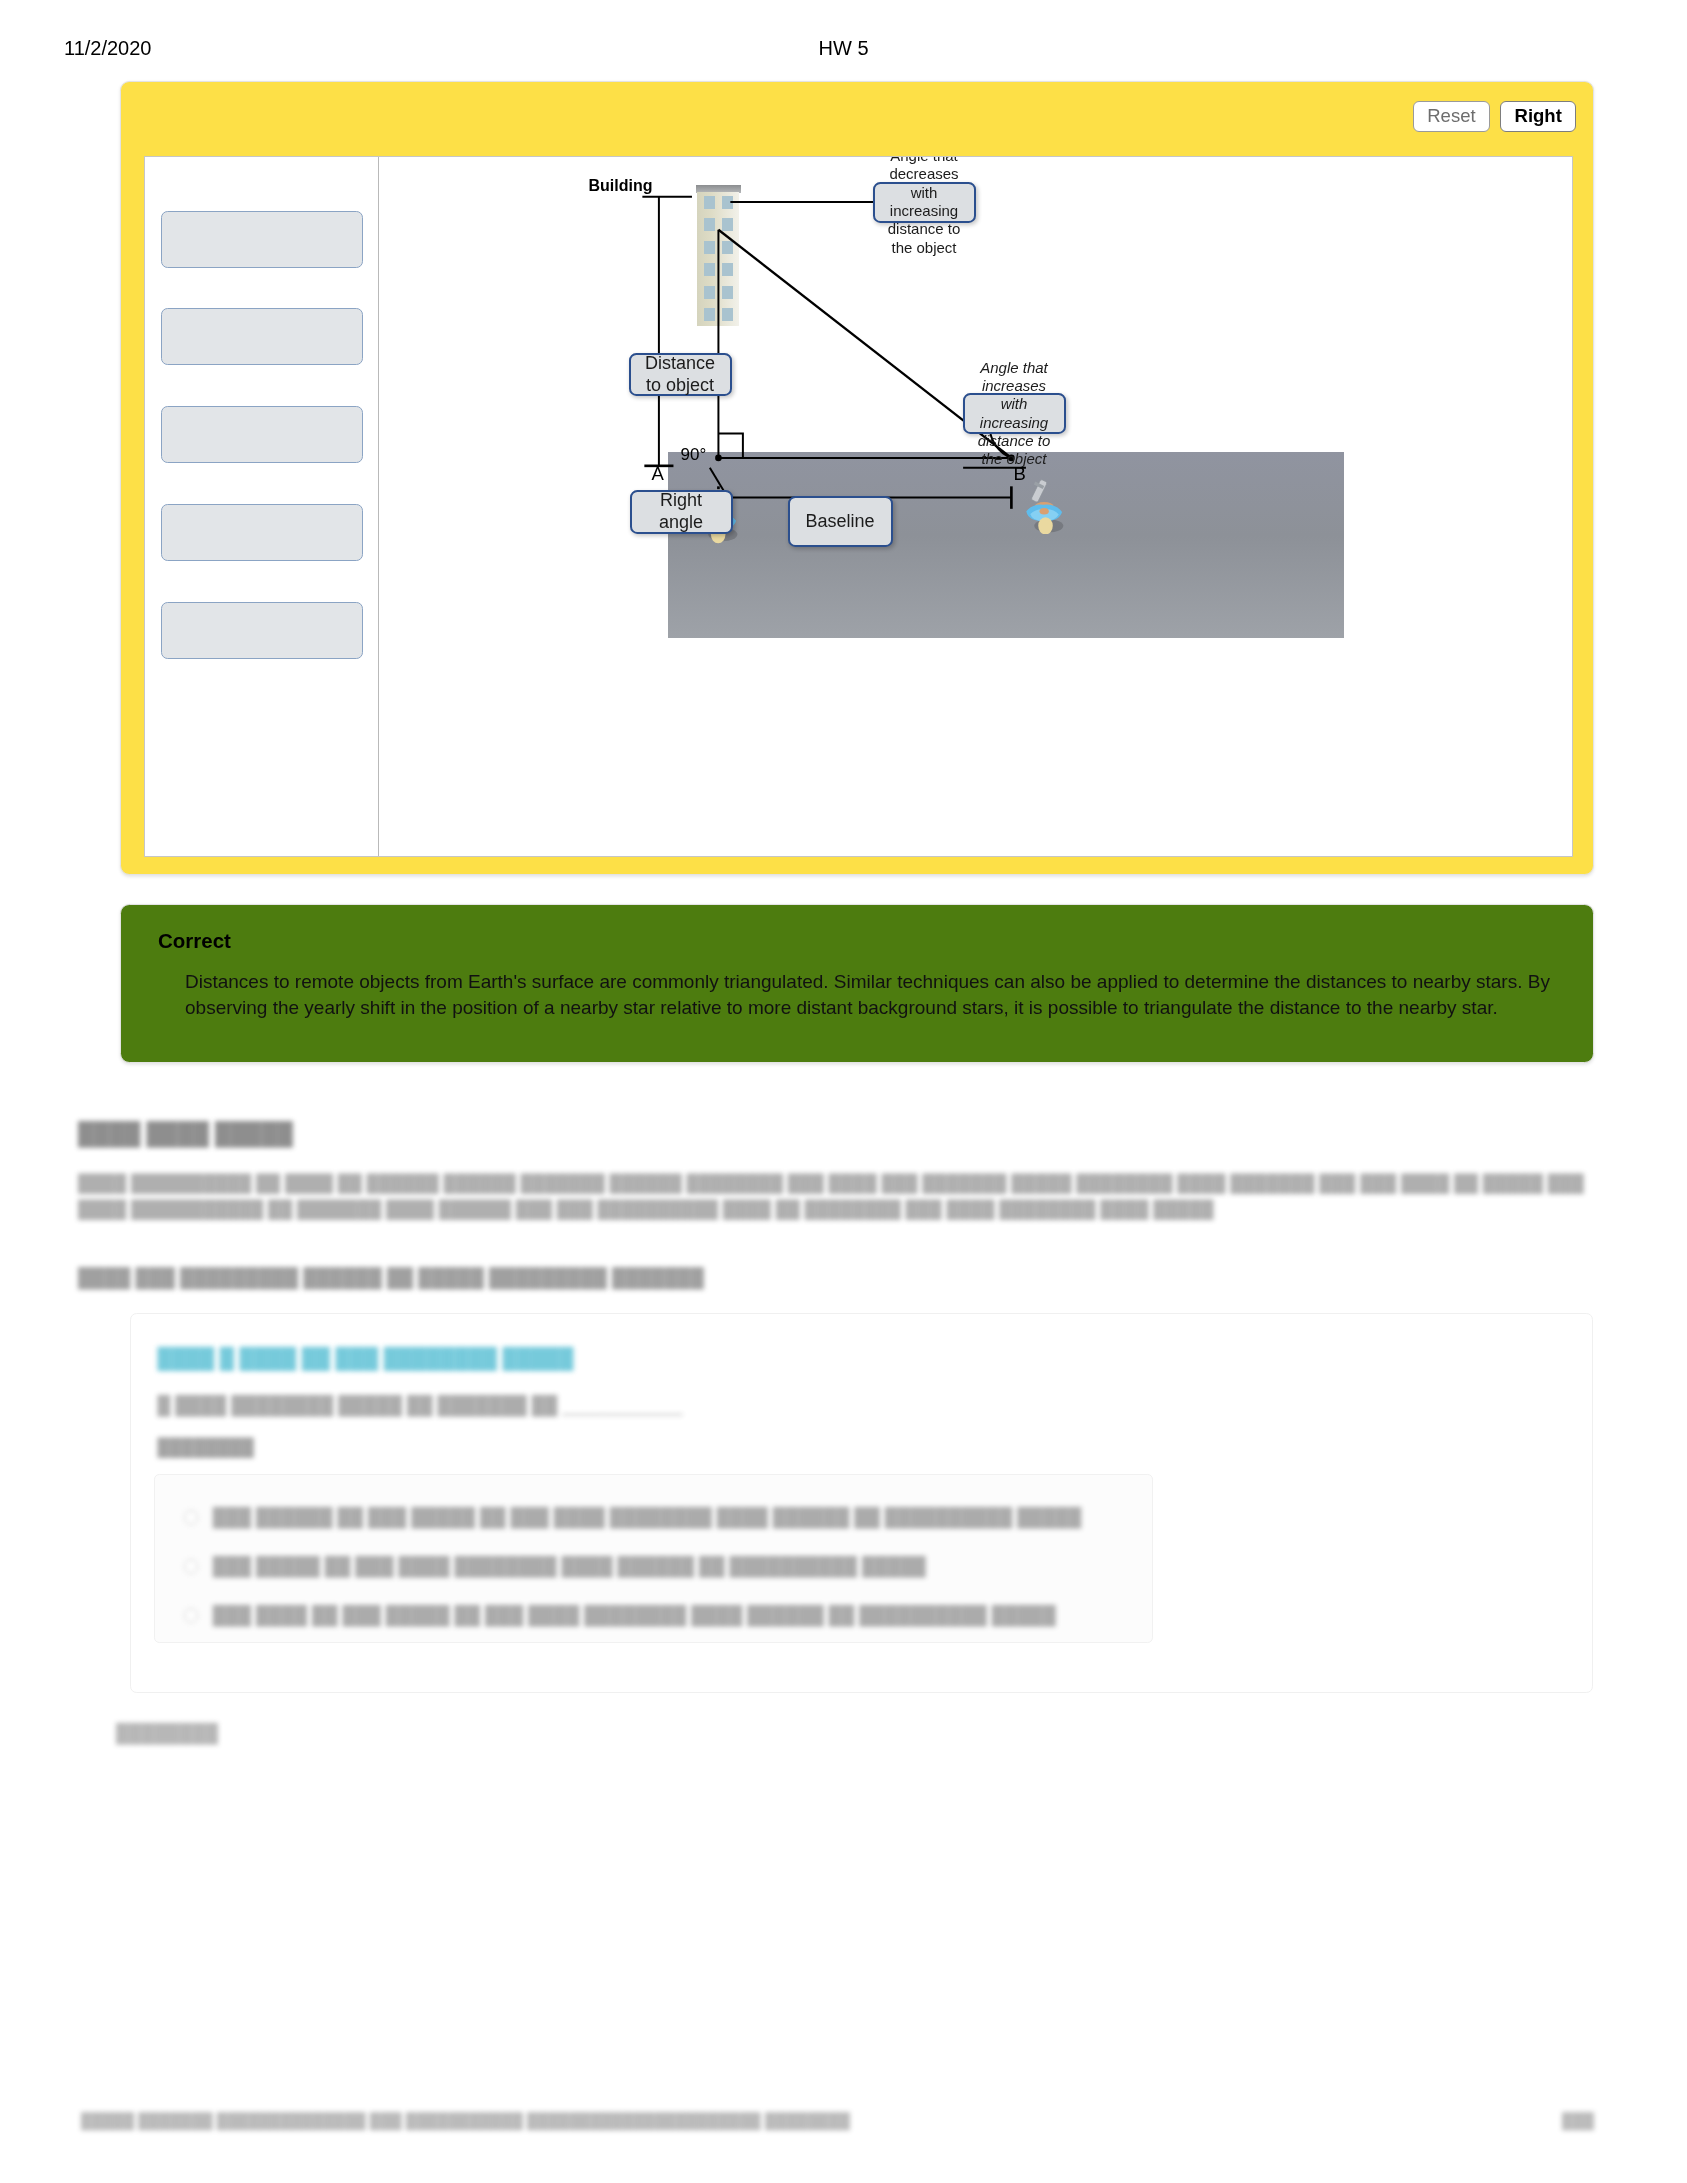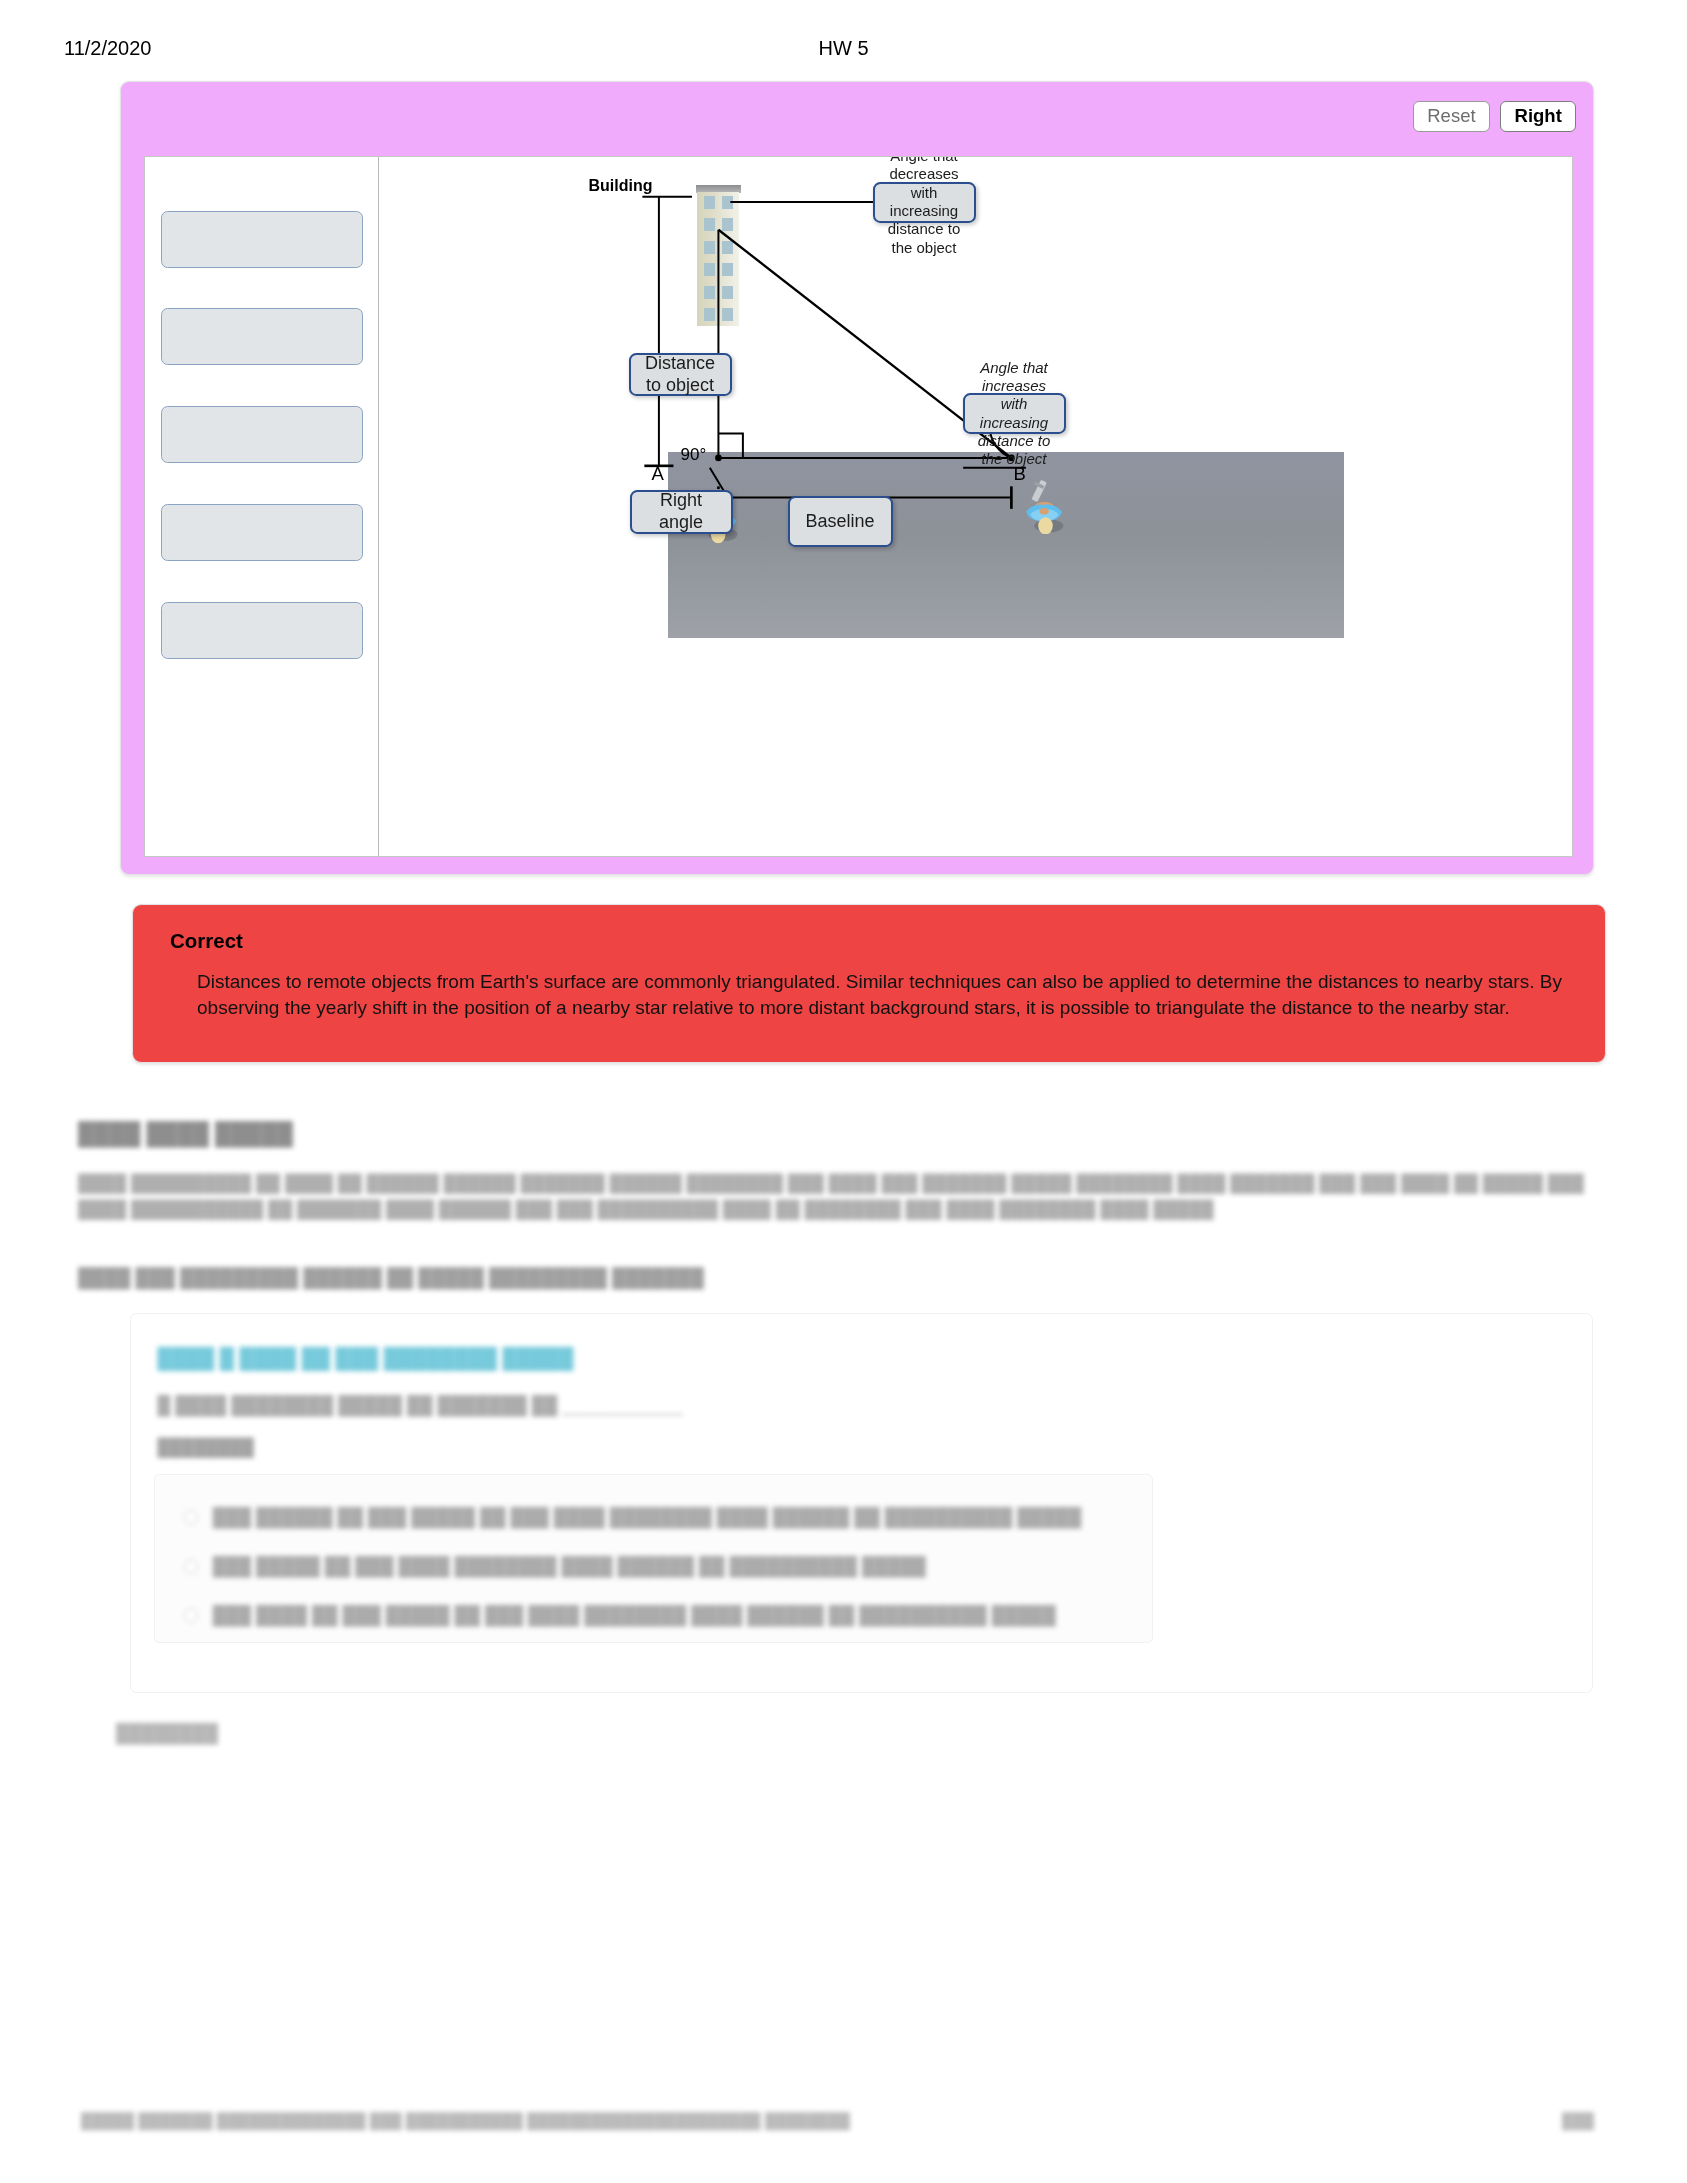--- a/index.html
+++ b/index.html
@@ -26,21 +26,21 @@
   .page-header .doc-title {
     position: absolute; left: 0; top: 0; width: 1687px;
     text-align: center; font-size: 20px; color: #000;
   }
 
   
   .activity-card {
     position: absolute;
     left: 120px; top: 81px;
     width: 1474px; height: 794px;
-    background: #f0abfc;
+    background: #fde047;
     border: 1.3px solid #e3e3e3;
     border-radius: 9.3px;
     box-shadow: 0 1.3px 3.3px rgba(0,0,0,0.10);
   }
   .card-toolbar {
     position: absolute; right: 17px; top: 18.5px;
     display: flex; gap: 10.6px;
   }
   .tool-btn {
     border: 1.3px solid #9a9a9a;
@@ -171,25 +171,24 @@
   
   .surveyor { position: absolute; width: 49px; height: 56px; }
   .surveyor.a { left: 314px; top: 331px; }
   .surveyor.b { left: 640px; top: 321px; }
 
   
   .feedback-card {
     position: absolute;
     left: 120px; top: 904px;
     width: 1474px; height: 159px;
-    background: #ef4444;
+    background: #4d7c0f;
     border: 1.3px solid #e3e3e3;
     border-radius: 9.3px;
     box-shadow: 0 1.3px 3.3px rgba(0,0,0,0.10);
-    margin-left: 12px;
   }
   .feedback-title {
     position: absolute; left: 37px; top: 24px;
     font-size: 20.5px; font-weight: bold; color: #000;
   }
   .feedback-body {
     position: absolute; left: 64px; top: 64px;
     width: 1383px;
     font-size: 19px; line-height: 1.38; color: #111;
   }

